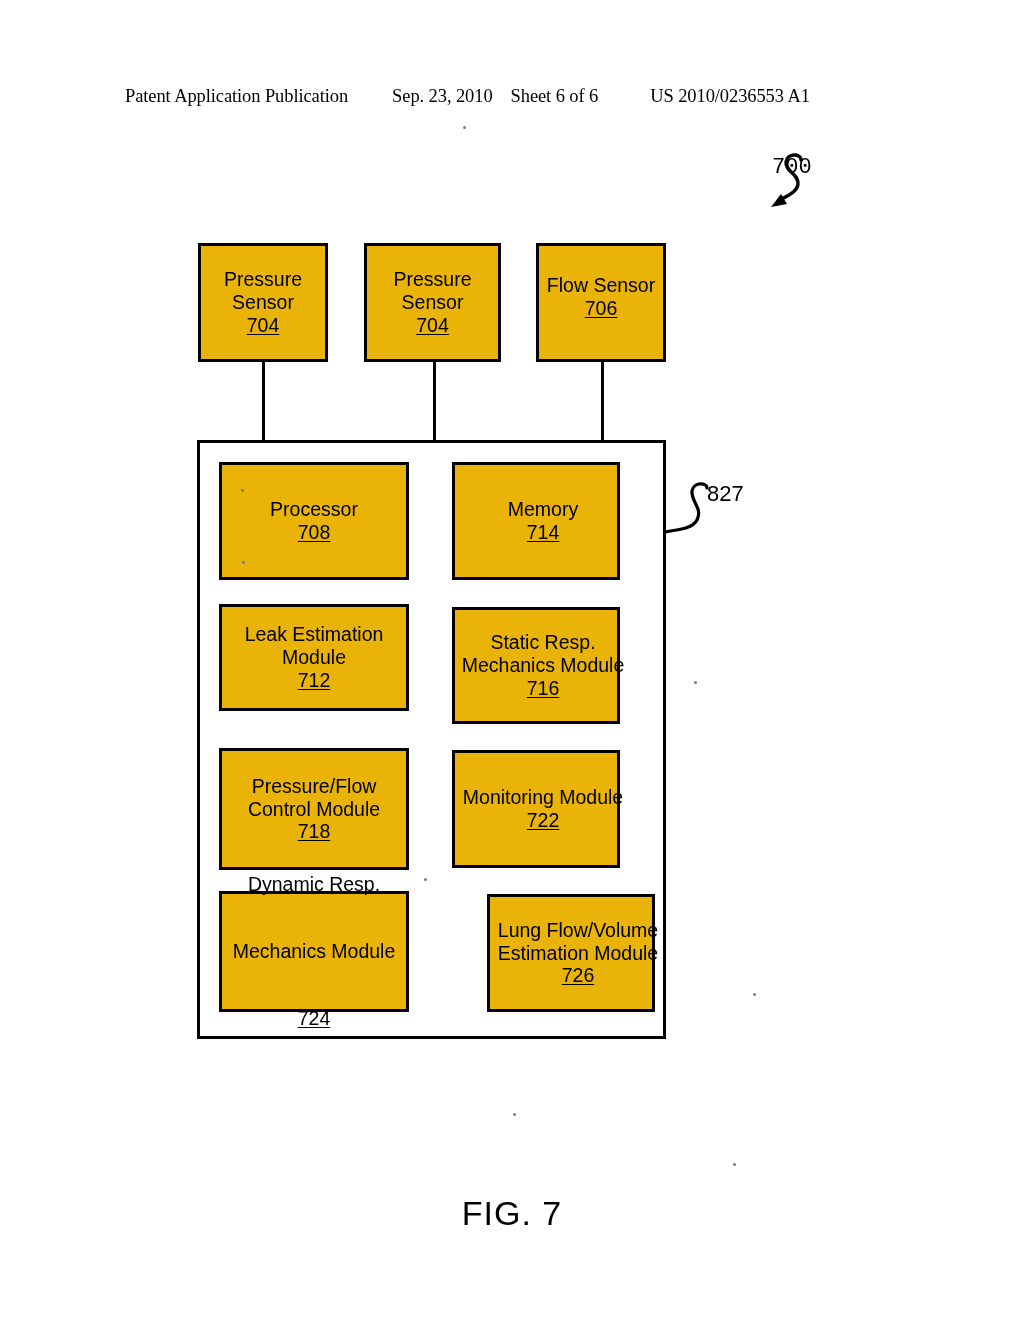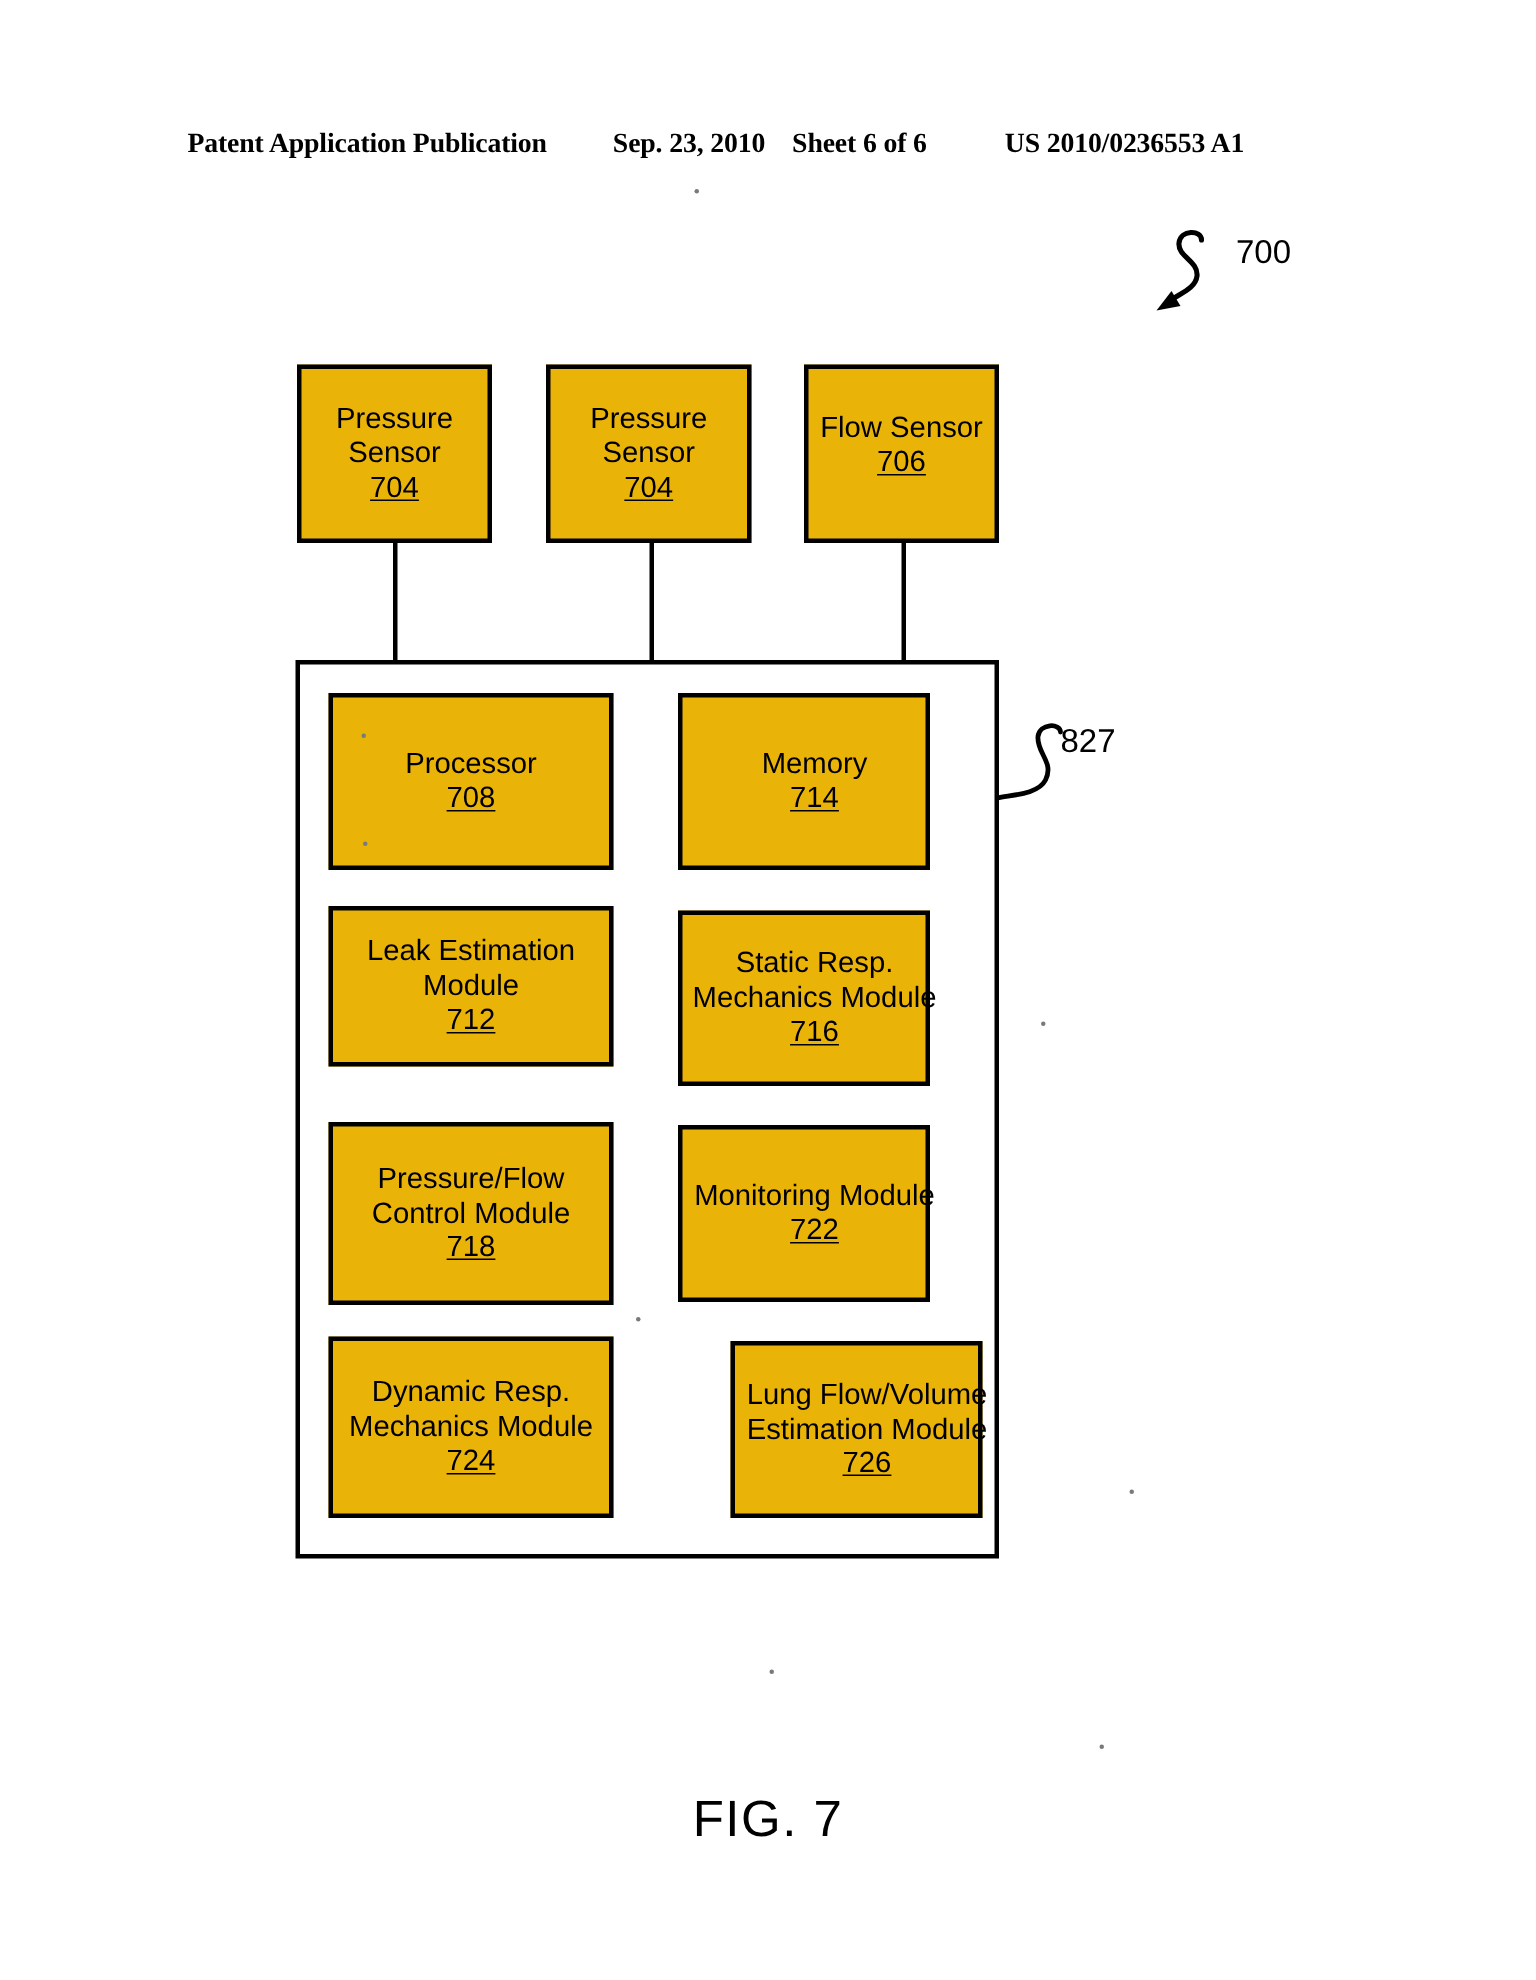--- a/index.html
+++ b/index.html
@@ -17,21 +17,21 @@
   }
 
   
   #patent-header {
     position: absolute;
     top: 86px;
     left: 125px;
     width: 760px;
     height: 26px;
     font-family: "Liberation Serif", serif;
-    font-weight: bold;
+    font-weight: normal;
     font-size: 18.5px;
     letter-spacing: -0.1px;
     white-space: nowrap;
     display: flex;
     align-items: baseline;
   }
   #patent-header .hdr-pub   { }
   #patent-header .hdr-date  { margin-left: 44px; }
   #patent-header .hdr-sheet { margin-left: 18px; }
   #patent-header .hdr-num   { margin-left: 52px; }
@@ -84,21 +84,21 @@
     background: #fff;
   }
 
   
   .mod-left  { left: 219px; width: 190px; }
   .mod-right { left: 452px; width: 168px; padding-left: 14px; }
 
   #module-0 { top: 462px; height: 118px; }
   #module-1 { top: 604px; height: 107px; }
   #module-2 { top: 748px; height: 122px; }
-  #module-3 { top: 891px; height: 121px; }
+  #module-3 { top: 891px; height: 121px; gap: 44px; }
 
   #module-4 { top: 462px; height: 118px; }
   #module-5 { top: 607px; height: 117px; }
   #module-6 { top: 750px; height: 118px; }
   #module-7 { top: 894px; height: 118px; margin-left: 35px; }
 
   
   .connector {
     position: absolute;
     width: 3px;
@@ -108,21 +108,21 @@
   #connector-1 { left: 433px; top: 361px; height: 80px; }
   #connector-2 { left: 601px; top: 361px; height: 80px; }
 
   
   .callout-label {
     position: absolute;
     font-size: 22px;
     font-family: "Liberation Sans", sans-serif;
     white-space: nowrap;
   }
-  #callout-700-label { left: 824px; top: 155px; }
+  #callout-700-label { left: 772px; top: 155px; font-family: Liberation Mono, monospace; }
   #callout-702-label { left: 707px; top: 481px; }
 
   .leader-svg { position: absolute; overflow: visible; }
   #leader-700 { left: 755px; top: 150px; }
   #leader-702 { left: 663px; top: 480px; }
 
   
   #fig-caption {
     position: absolute;
     left: 0;

